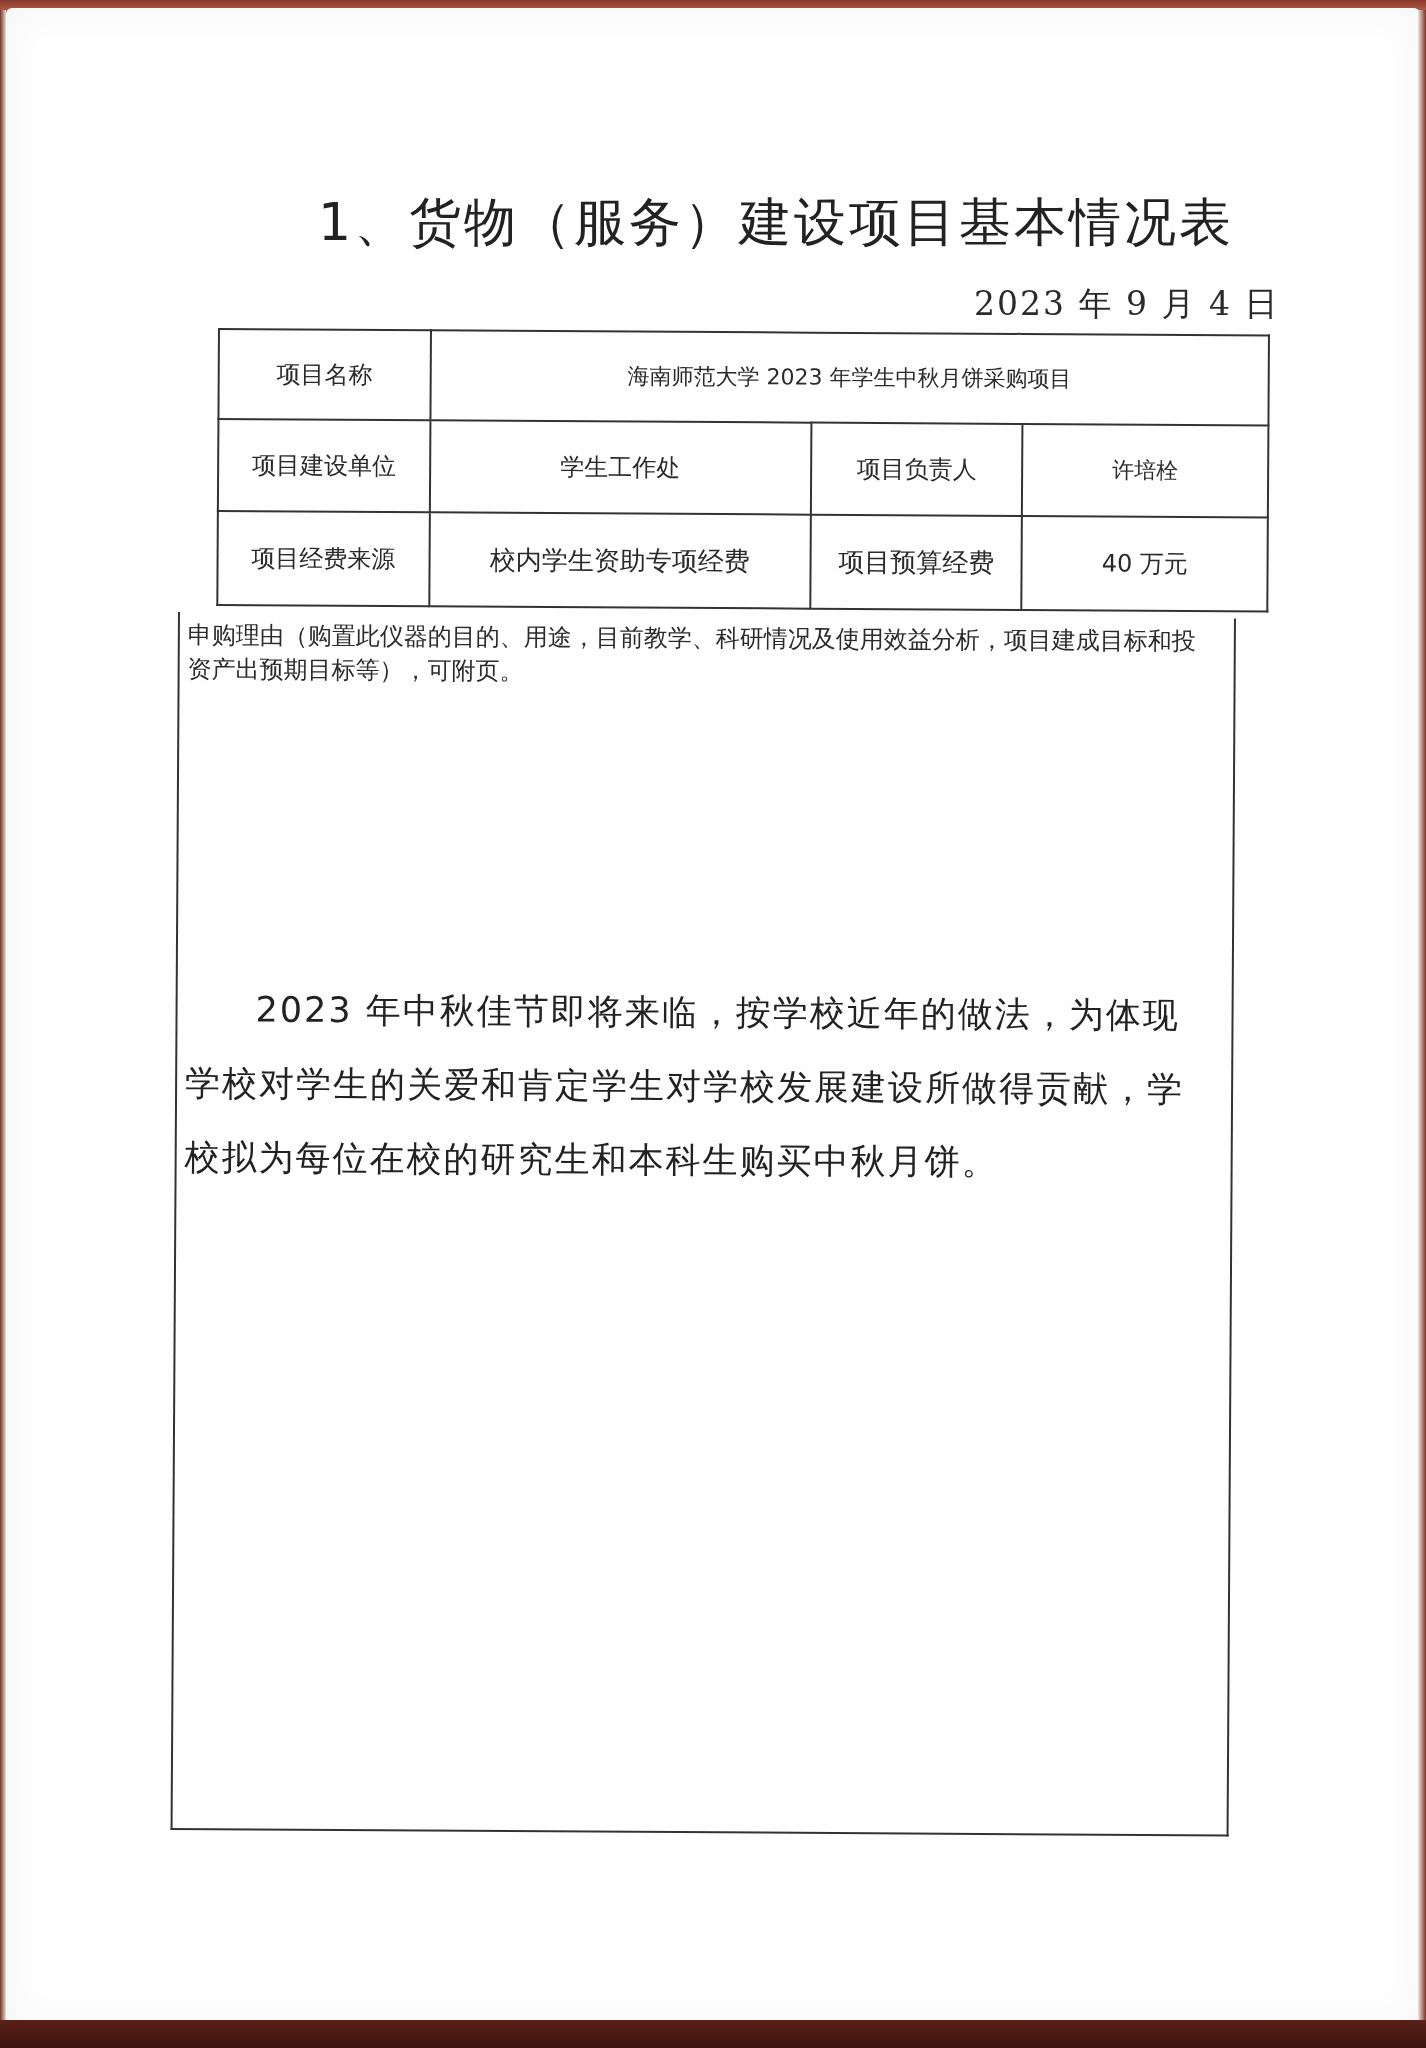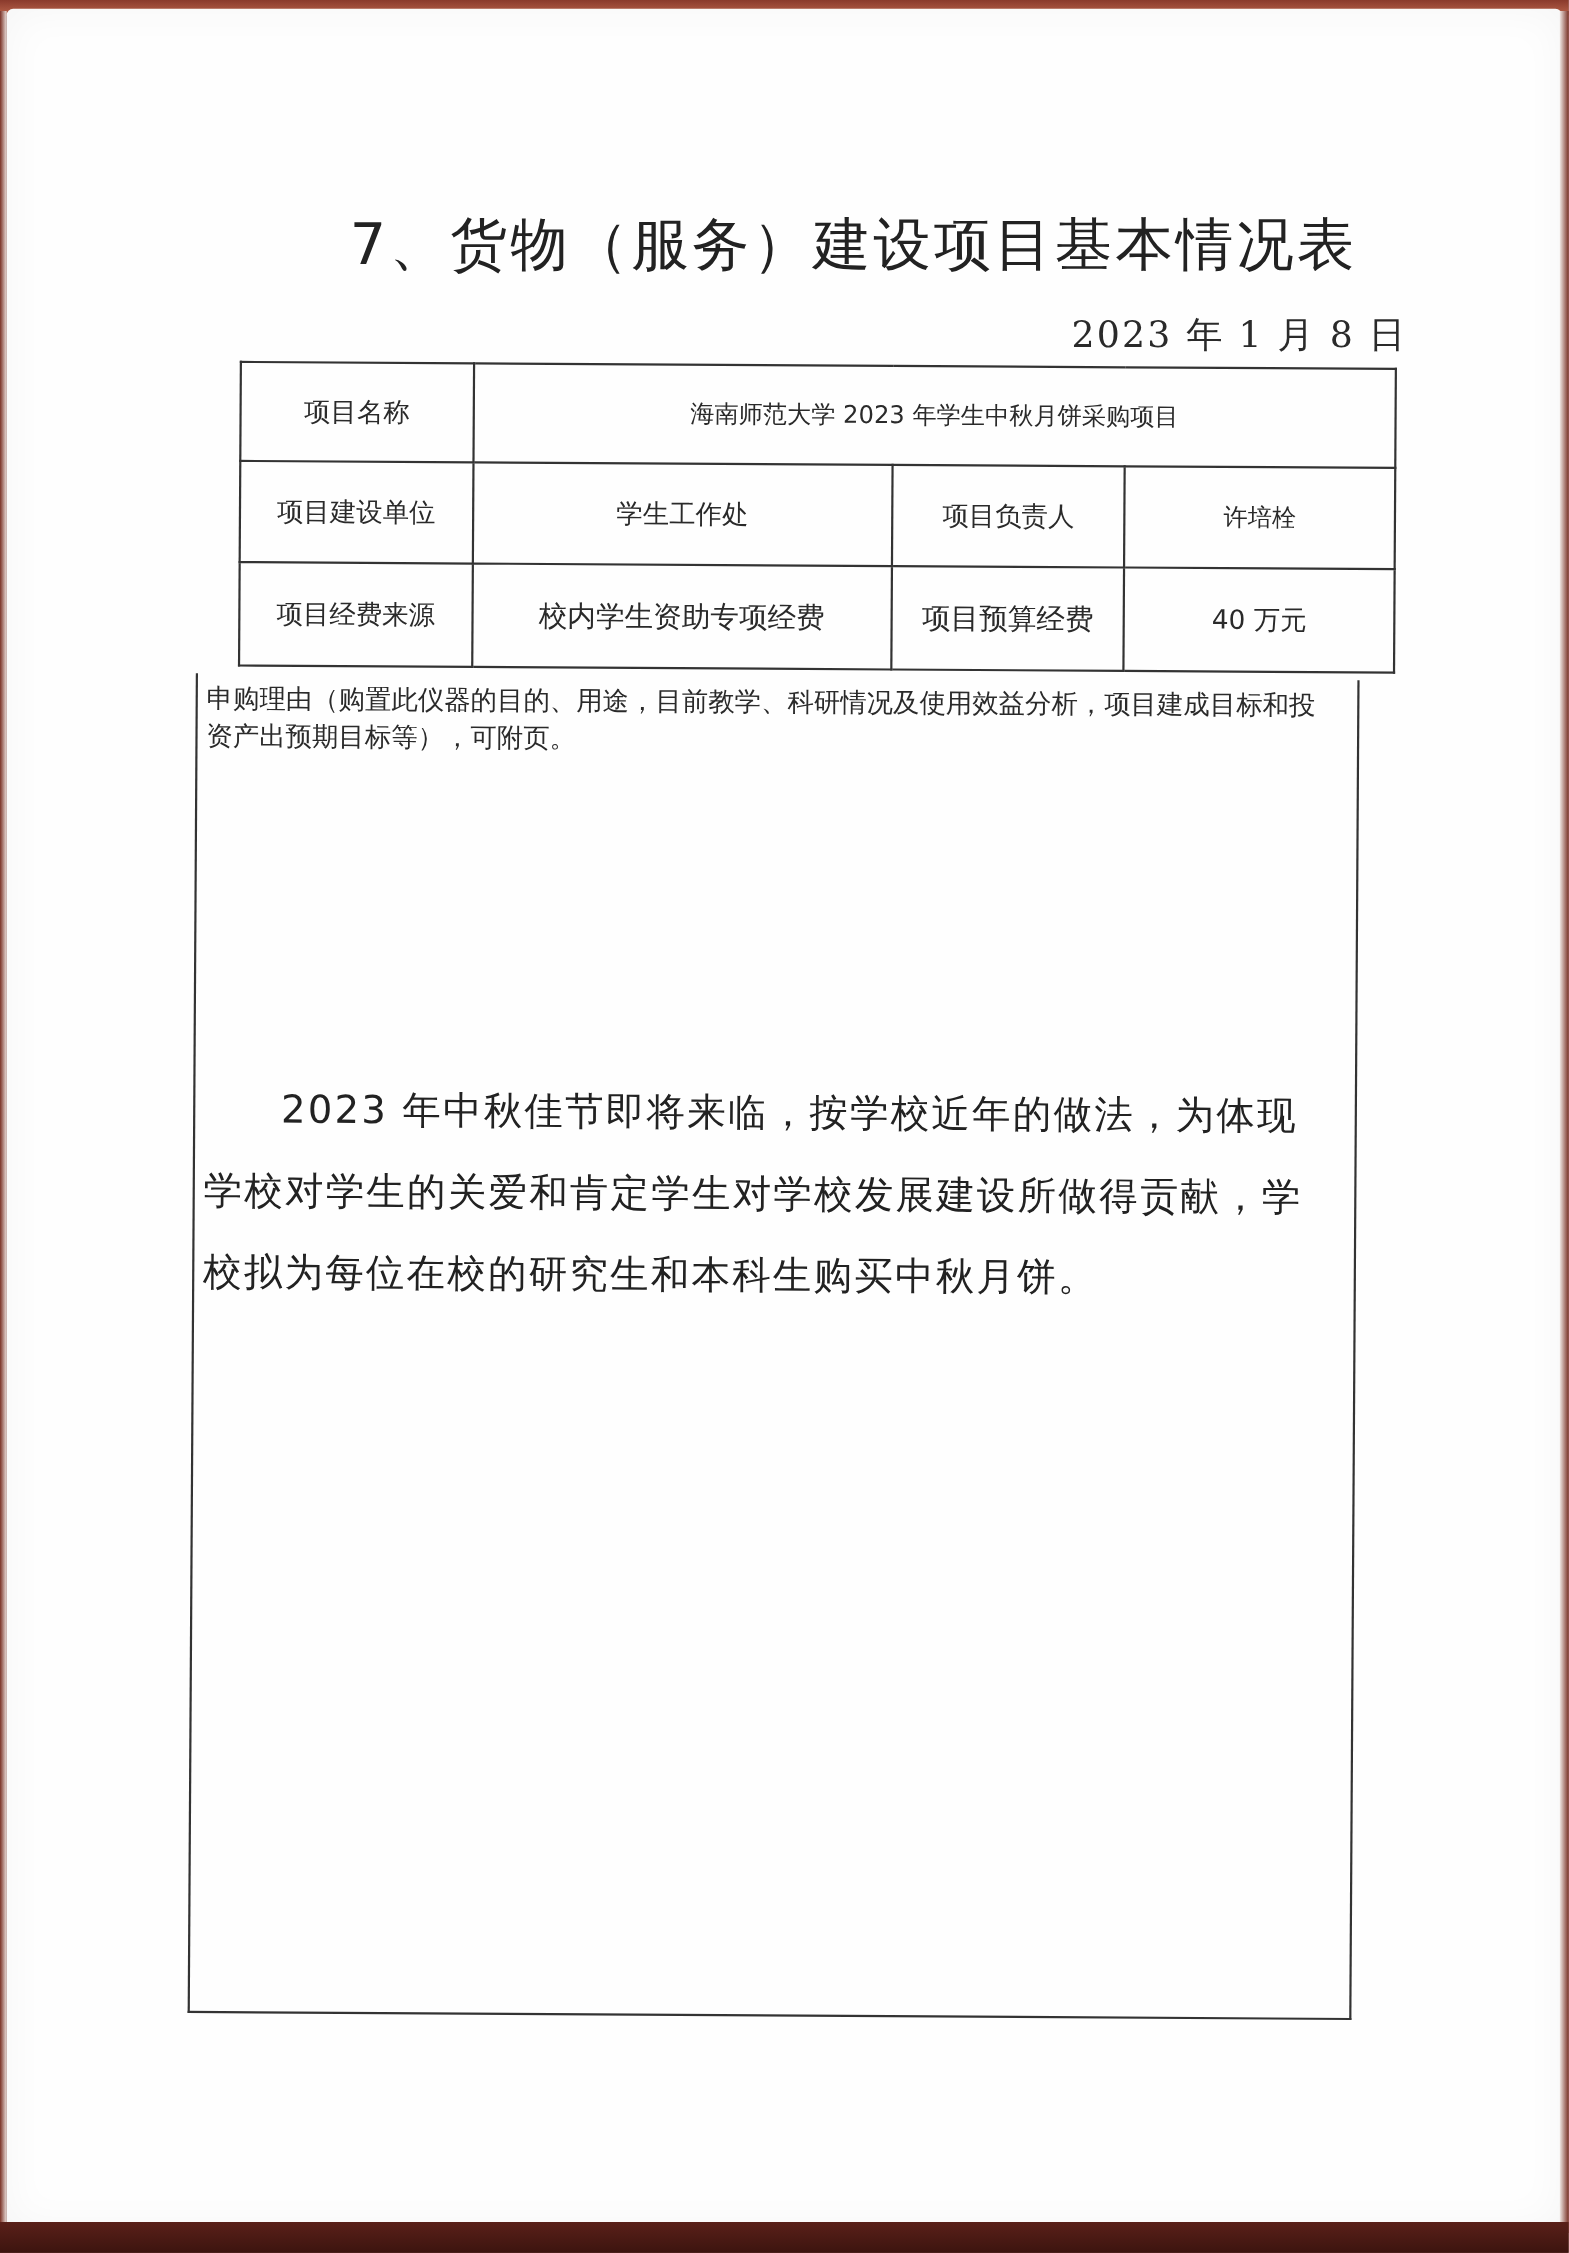--- a/index.html
+++ b/index.html
@@ -76,22 +76,22 @@
     }
   </style>
 </head>
 <body>
 
 <div class="bg-table-top"></div>
 <div class="paper"></div>
 <div class="paper-edge-left"></div>
 <div class="paper-edge-right"></div>
 
-<div class="title">7、货物（服务）建设项目基本情况表</div>
-<div class="date">2023 年 1 月 8 日</div>
+<div class="title">1、货物（服务）建设项目基本情况表</div>
+<div class="date">2023 年 9 月 4 日</div>
 
 <table class="form">
   <tbody>
       <tr class="row-1">
     <td class="c-label">项目名称</td>
     <td colspan="3" style="font-size:22px;">海南师范大学 2023 年学生中秋月饼采购项目</td>
   </tr>
   <tr class="row-2">
     <td class="c-label">项目建设单位</td>
     <td class="c-val">学生工作处</td>

